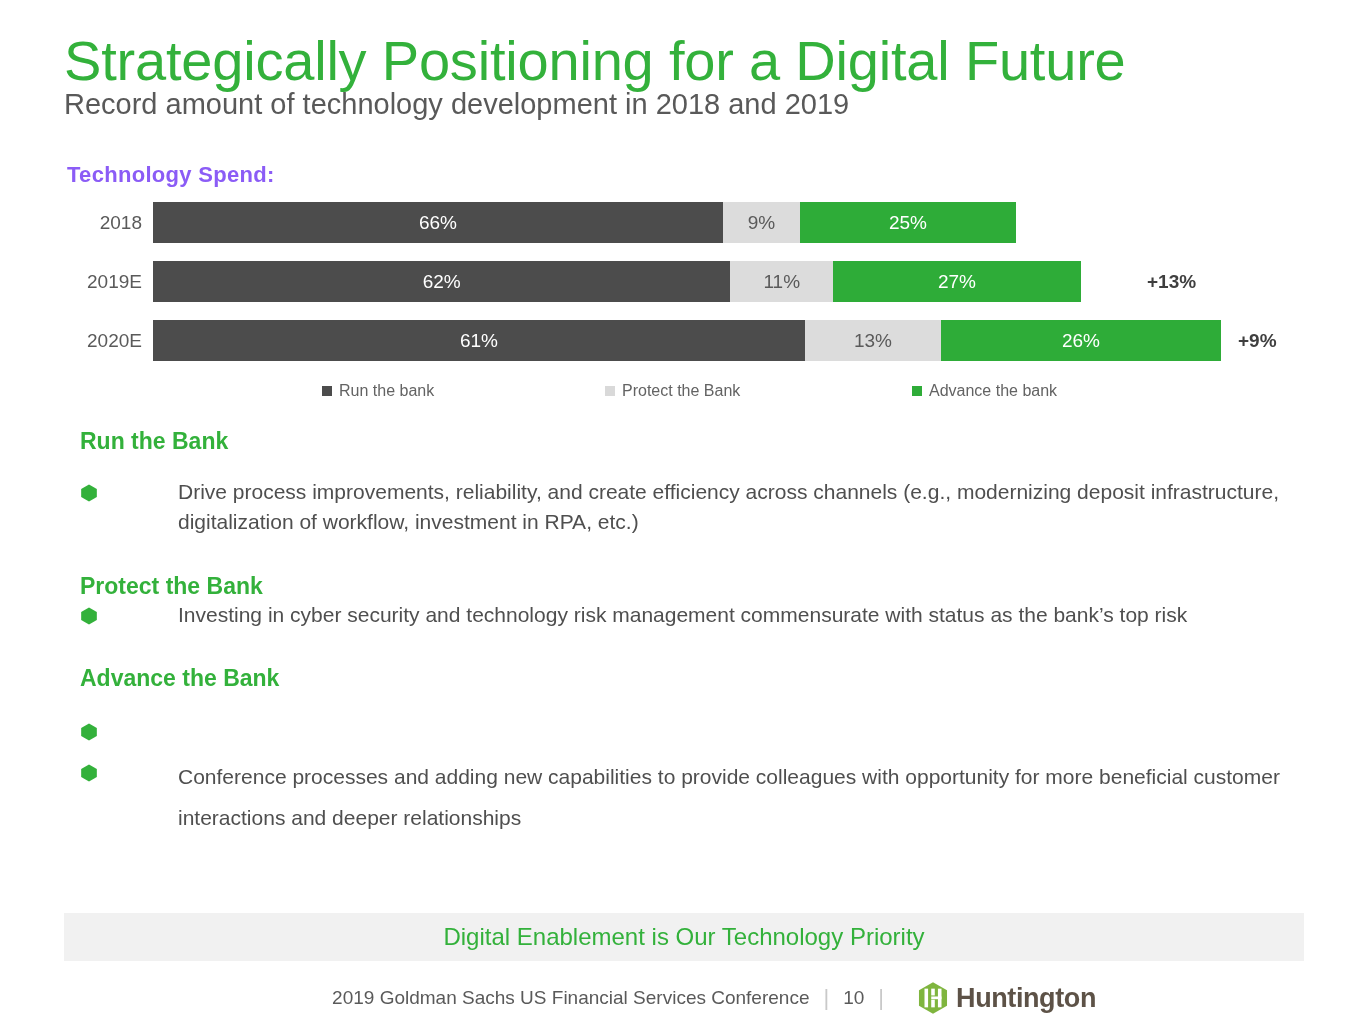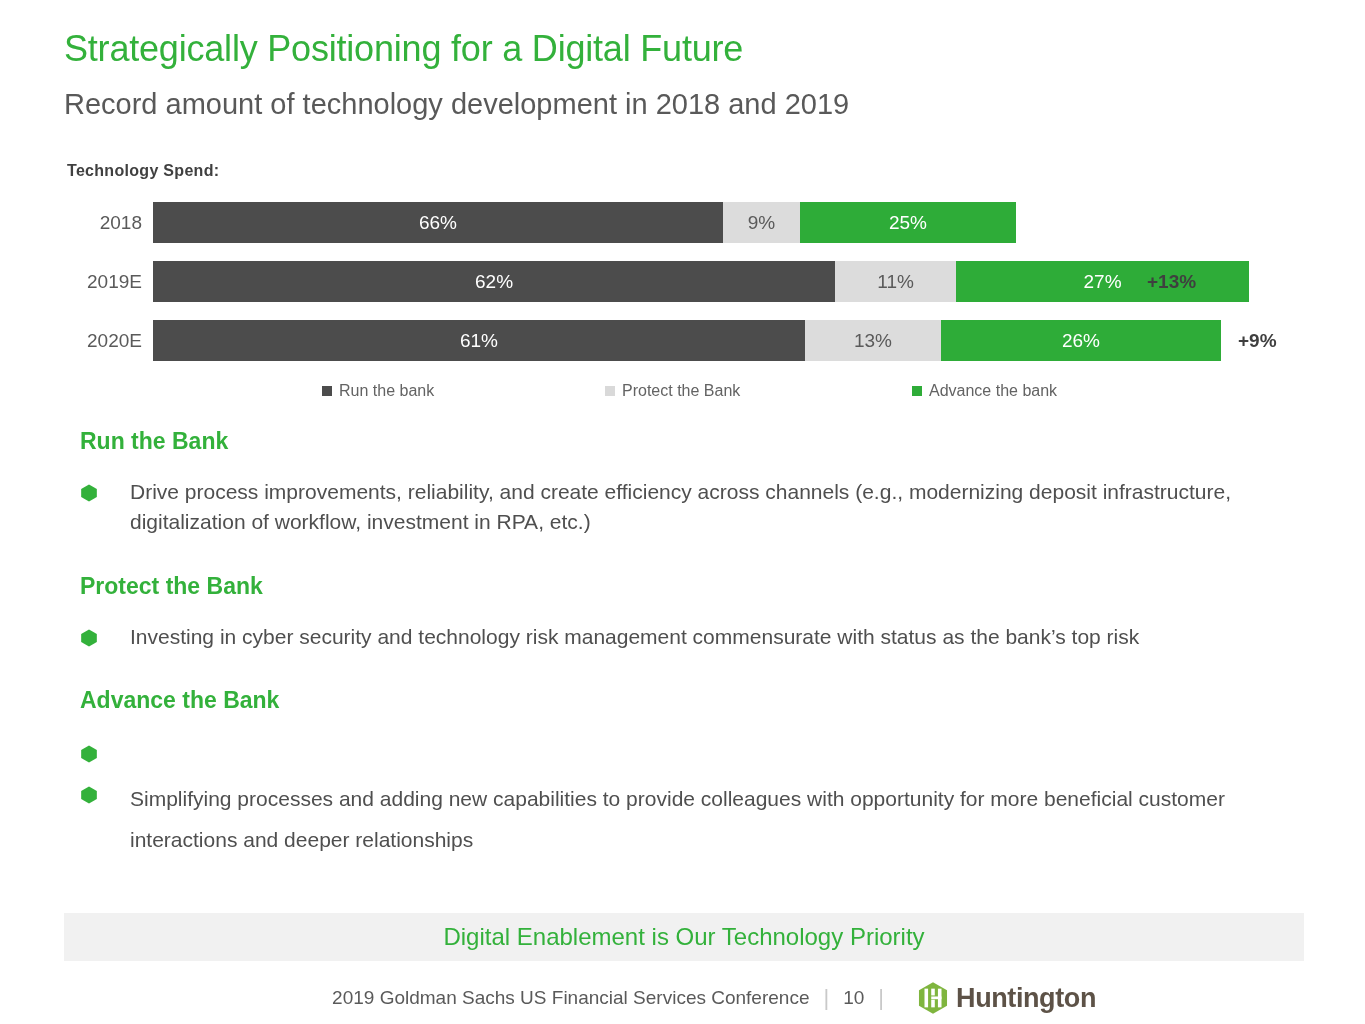--- a/index.html
+++ b/index.html
@@ -18,21 +18,21 @@
     width: 1365px;
     height: 1024px;
     background: #ffffff;
   }
 
   
   .slide-title {
     position: absolute;
     left: 64px;
     top: 28px;
-    font-size: 36px;
+    font-size: 56px;
     font-weight: 400;
     color: #33b13b;
     letter-spacing: -0.2px;
     white-space: nowrap;
   }
   .slide-subtitle {
     position: absolute;
     left: 64px;
     top: 88px;
     font-size: 29px;
@@ -46,23 +46,23 @@
     position: absolute;
     left: 64px;
     top: 160px;
     width: 1240px;
     height: 250px;
   }
   .chart-heading {
     position: absolute;
     left: 3px;
     top: 2px;
-    font-size: 16px;
+    font-size: 22px;
     font-weight: bold;
-    color: #404040;
+    color: #8b5cf6;
     letter-spacing: 0.3px;
   }
   .chart-rows {
     position: absolute;
     left: 0;
     top: 42px;
     width: 1240px;
     text-decoration: underline;
   }
   .chart-row {
@@ -150,20 +150,21 @@
     font-size: 23px;
     font-weight: bold;
     color: #33b13b;
     margin-left: 80px;
   }
   .bullet-row {
     position: relative;
     display: flex;
     margin-left: 80px;
     padding-right: 52px;
+    gap: 48px;
   }
   .hexbullet {
     flex: 0 0 auto;
     width: 18px;
     height: 18px;
     margin-top: 7px;
     margin-right: 32px;
   }
   .bullet-text {
     font-size: 21px;
@@ -253,21 +254,21 @@
           </div>
           <div class="seg seg-advance" style="width:25.03%">
             <span>25%</span>
           </div>
         </div>
         <div class="delta" style="left:970px;"></div>
       </div>
 
       <div class="chart-row">
         <div class="row-label">2019E</div>
-        <div class="bar-track" style="width:1096px;">
+        <div class="bar-track" style="width:928px;">
           <div class="seg seg-run" style="width:62.23%">
             <span>62%</span>
           </div>
           <div class="seg seg-protect" style="width:11.05%">
             <span>11%</span>
           </div>
           <div class="seg seg-advance" style="width:26.72%">
             <span>27%</span>
           </div>
         </div>
@@ -311,38 +312,38 @@
 
     <div class="section-head">Run the Bank</div>
     <div class="bullet-row" style="margin-top:22px;">
       <svg class="hexbullet" viewBox="0 0 20 20">
         <polygon points="10,0.6 18.7,5.6 18.7,14.4 10,19.4 1.3,14.4 1.3,5.6" fill="#33b13b"></polygon>
       </svg>
       <div class="bullet-text">Drive process improvements, reliability, and create efficiency across channels (e.g., modernizing deposit infrastructure, digitalization of workflow, investment in RPA, etc.)</div>
     </div>
 
     <div class="section-head" style="margin-top:36px;">Protect the Bank</div>
-    <div class="bullet-row" style="margin-top:22px;">
+    <div class="bullet-row" style="">
       <svg class="hexbullet" viewBox="0 0 20 20">
         <polygon points="10,0.6 18.7,5.6 18.7,14.4 10,19.4 1.3,14.4 1.3,5.6" fill="#33b13b"></polygon>
       </svg>
       <div class="bullet-text">Investing in cyber security and technology risk management commensurate with status as the bank’s top risk</div>
     </div>
 
     <div class="section-head" style="margin-top:36px;">Advance the Bank</div>
     <div class="bullet-row" style="margin-top:24px;">
       <svg class="hexbullet" viewBox="0 0 20 20">
         <polygon points="10,0.6 18.7,5.6 18.7,14.4 10,19.4 1.3,14.4 1.3,5.6" fill="#33b13b"></polygon>
       </svg>
     </div>
     <div class="bullet-row" style="margin-top:16px;">
       <svg class="hexbullet" viewBox="0 0 20 20">
         <polygon points="10,0.6 18.7,5.6 18.7,14.4 10,19.4 1.3,14.4 1.3,5.6" fill="#33b13b"></polygon>
       </svg>
-      <div class="bullet-text loose">Simplifying processes and adding new capabilities to provide colleagues with opportunity for more beneficial customer interactions and deeper relationships</div>
+      <div class="bullet-text loose">Conference processes and adding new capabilities to provide colleagues with opportunity for more beneficial customer interactions and deeper relationships</div>
     </div>
   </div>
 
   <div class="banner">
     <span class="banner-text">Digital Enablement is Our Technology Priority</span>
   </div>
 
   <div class="footer">
     <span class="footer-text">2019 Goldman Sachs US Financial Services Conference</span>
     <span class="footer-sep">|</span>

